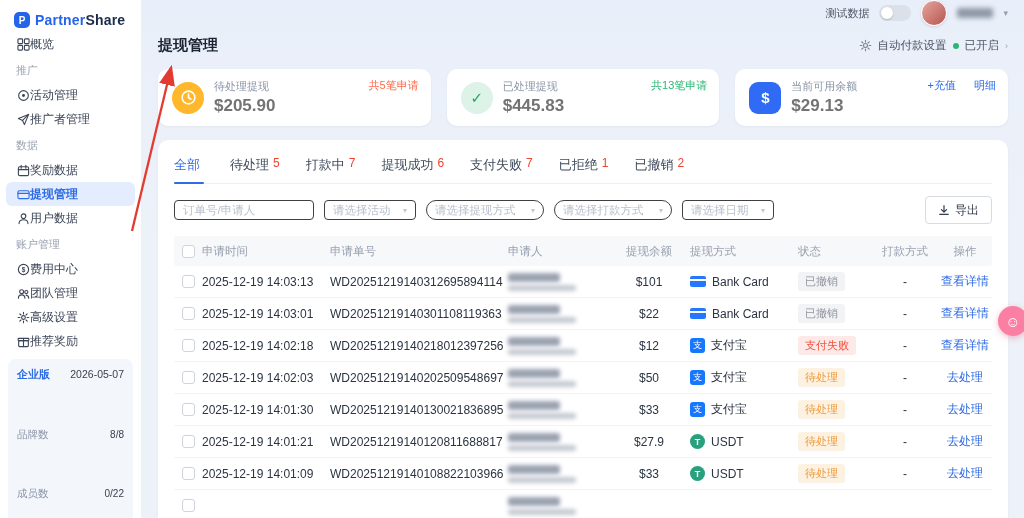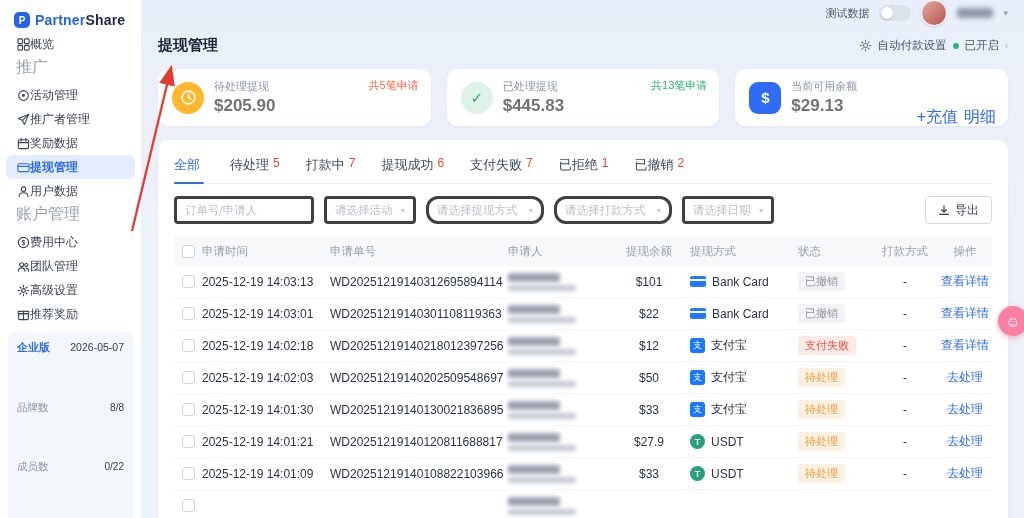--- a/index.html
+++ b/index.html
@@ -6,21 +6,21 @@
   html,body { width:1024px; height:518px; overflow:hidden; }
   body { font-family:"Liberation Sans","DejaVu Sans",sans-serif; background:#edf1f8; display:flex; position:relative; color:#2b3442; }
 
   
   .sidebar { width:142px; height:518px; background:#fff; display:flex; flex-direction:column; flex-shrink:0; border-right:1px solid #eef0f4; }
   .logo { display:flex; align-items:center; gap:5px; padding:12px 14px 4px; height:40px; }
   .logo-mark { width:16px; height:16px; border-radius:5px; background:#2563eb; color:#fff; font-size:10px; font-weight:bold; display:flex; align-items:center; justify-content:center; }
   .logo-text { font-size:14px; font-weight:800; letter-spacing:.2px; }
   .logo-text .p1 { color:#2563eb; } .logo-text .p2 { color:#1b2a4a; }
   .nav { flex:1; padding-top:0; }
-  .nav-section-label { height:27px; display:flex; align-items:flex-end; padding:0 16px 5px; font-size:16px; color:#9aa3b2; }
+  .nav-section-label { height:27px; display:flex; align-items:flex-end; padding:0 16px 5px; font-size:11px; color:#9aa3b2; }
   .nav-item { height:24px; display:flex; align-items:center; margin:0 6px; padding:0 10px; border-radius:6px; font-size:12px; color:#3c4556; cursor:pointer; }
   .nav-item.active { background:#e4edfd; color:#2e6be6; font-weight:600; }
   .nav-ico { width:14px; height:14px; display:flex; align-items:center; justify-content:center; }
   .nav-ico svg { width:13px; height:13px; stroke:currentColor; fill:none; stroke-width:1.2; stroke-linecap:round; stroke-linejoin:round; }
   .nav-ico svg .fl { fill:currentColor; stroke:none; }
   .nav-ico svg text { fill:currentColor; stroke:none; font-size:7px; font-weight:bold; }
   .plan-card { margin:6px 8px 8px; background:#f3f6fb; border-radius:8px; padding:8px 9px; font-size:10.5px; }
   .plan-row { display:flex; justify-content:space-between; align-items:flex-end; line-height:15.5px; }
   .plan-tier { color:#2e6be6; font-weight:700; font-size:11px; }
   .plan-expiry { color:#39424f; }
@@ -46,32 +46,32 @@
   .stats { display:flex; gap:16px; margin:14px 16px 0; }
   .stat-card { flex:1; background:#fff; border-radius:10px; padding:10px 14px; display:flex; align-items:center; gap:10px; position:relative; box-shadow:0 1px 3px rgba(30,41,59,.05); }
   .stat-ico { width:32px; height:32px; border-radius:50%; display:flex; align-items:center; justify-content:center; flex-shrink:0; }
   .ico-clock { background:#ffb72b; } .ico-clock svg { width:17px; height:17px; stroke:#fff; fill:none; stroke-width:1.5; stroke-linecap:round; }
   .ico-check { background:#ddf3e7; color:#22a566; font-size:15px; font-weight:bold; }
   .ico-dollar { background:#2f6bf5; border-radius:9px; color:#fff; font-size:15px; font-weight:bold; }
   .stat-label { font-size:11px; color:#8a94a6; }
   .stat-value { font-size:17px; font-weight:800; color:#737373; margin-top:2px; }
   .stat-note { position:absolute; top:9px; right:12px; font-size:11px; }
   .note-red { color:#ff6b4a; } .note-green { color:#2bb673; }
-  .stat-links { position:absolute; top:9px; right:12px; font-size:16px; display:flex; gap:6px;margin-top:29px; }
+  .stat-links { position:absolute; top:9px; right:12px; font-size:11px; display:flex; gap:18px; }
   .stat-links a { color:#2e6be6; text-decoration:none; cursor:pointer; }
 
   .table-card { margin:14px 16px 0; background:#fff; border-radius:10px; padding:4px 16px 16px; box-shadow:0 1px 3px rgba(30,41,59,.05); flex:1; }
   .tabs { display:flex; gap:26px; padding:12px 0 9px; border-bottom:1px solid #eef0f4; }
   .tab { position:relative; font-size:13px; color:#3f4a5a; cursor:pointer; display:flex; gap:4px; }
   .tab.active { color:#2e6be6; font-weight:400; }
   .tab.active::after { content:''; position:absolute; left:0; right:0; bottom:-10px; height:2px; background:#2e6be6; border-radius:1px; }
   .tcount { color:#f0432e; font-size:12px; }
 
   .filters { display:flex; gap:10px; align-items:center; margin-top:12px; }
-  .f-input, .f-select { height:28px; border:3px solid #404040; border-radius:4px; background:#fff; font-size:11.5px; color:#b9c0cc; display:flex; align-items:center; padding:0 8px; }
+  .f-input, .f-select { height:20px; border:1px solid #404040; border-radius:4px; background:#fff; font-size:11.5px; color:#b9c0cc; display:flex; align-items:center; padding:0 8px; }
   .f-input { width:140px; } .f-input input { border:none; outline:none; width:100%; font-size:11.5px; font-family:inherit; }
   .f-input input::placeholder { color:#b9c0cc; }
   .f-select { justify-content:space-between; cursor:pointer; }
   .f-select .arr { color:#c2c8d2; font-size:8px; margin-left:6px; }
   .w90{width:92px;} .w115{width:118px;border-radius:12px;}
   .export-btn { margin-left:auto; display:flex; align-items:center; gap:5px; height:28px; padding:0 12px; border:1px solid #d7dbe2; border-radius:4px; background:#fff; font-size:12px; color:#333c4a; cursor:pointer; }
   .export-btn svg { width:12px; height:12px; stroke:#333c4a; fill:none; stroke-width:1.4; stroke-linecap:round; stroke-linejoin:round; }
 
   .tbl { margin-top:12px; font-size:12px; }
   .thead, .trow { display:grid; grid-template-columns:28px 128px 178px 100px 82px 108px 74px 66px 1fr; align-items:center; }
@@ -131,20 +131,21 @@
       </div>
       <div class="nav-item">
         <span class="nav-ico">
           <svg viewBox="0 0 14 14">
             <path d="M12.5 1.5 1.5 6 6 8 8 12.5Z"></path>
             <path d="M6 8l6.5-6.5"></path>
           </svg>
         </span>
         <span>推广者管理</span>
       </div>
+      <div class="nav-section-label">数据</div>
       <div class="nav-item">
         <span class="nav-ico">
           <svg viewBox="0 0 14 14">
             <rect x="1.5" y="3" width="11" height="9.5" rx="1.5"></rect>
             <path d="M1.5 6h11"></path>
             <path d="M4.5 1.5v3M9.5 1.5v3"></path>
           </svg>
         </span>
         <span>奖励数据</span>
       </div>

